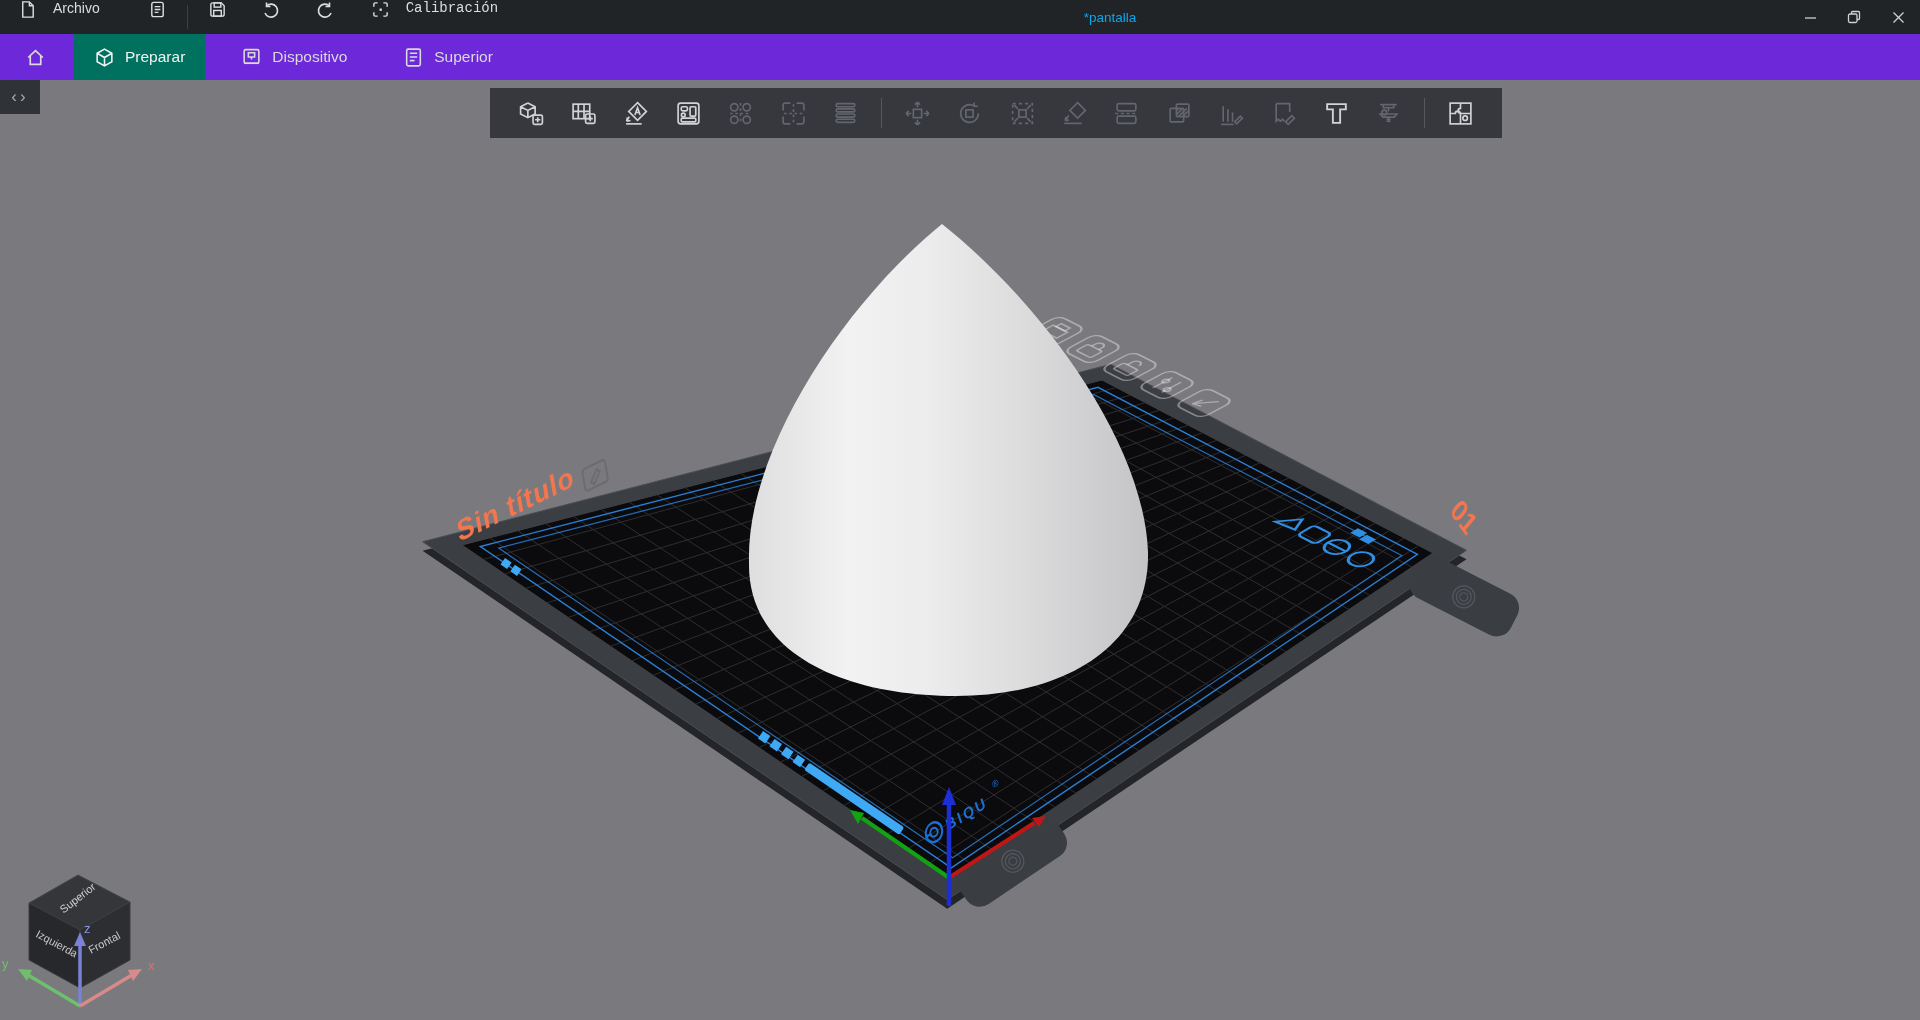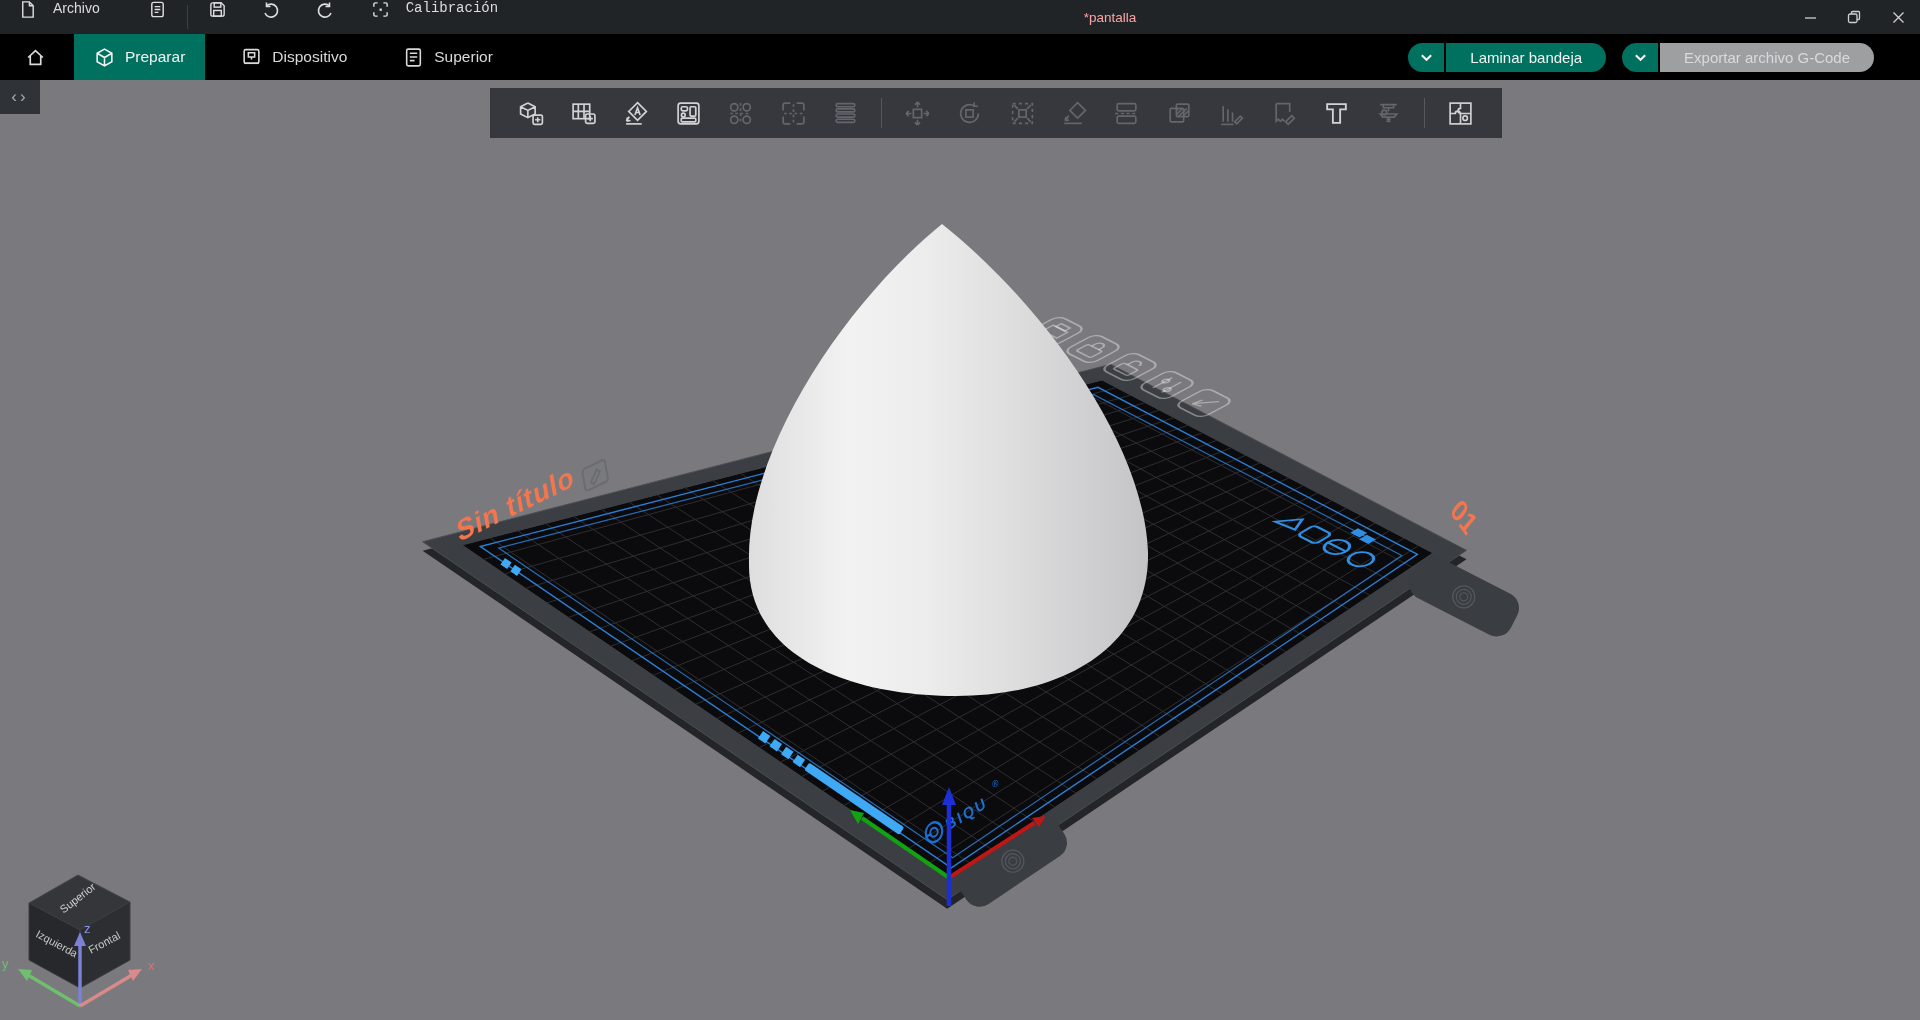--- a/index.html
+++ b/index.html
@@ -6,25 +6,25 @@
   *{box-sizing:border-box;}
   .app{position:relative;width:1920px;height:1020px;overflow:hidden;
        font-family:"Liberation Sans",sans-serif;background:#7a7a7e;}
   
   .titlebar{position:absolute;left:0;top:0;width:1920px;height:34px;background:#212427;
             display:flex;align-items:center;color:#dcdddf;font-size:14px;z-index:6;}
   .titlebar svg{display:block;}
   .tb-item{display:flex;gap:16px;padding:0 10px;height:100%;cursor:default;}
   .tb-sep{width:1px;height:24px;background:#3c3f43;margin:0 10px;}
   .tb-title{position:absolute;left:1020px;top:0;height:34px;display:flex;align-items:center;
-            color:#fca5a5;font-size:13.5px;width:180px;justify-content:center;}
+            color:#0ea5e9;font-size:13.5px;width:180px;justify-content:center;}
   .win-controls{position:absolute;right:0;top:0;height:34px;display:flex;}
   .win-btn{width:44px;height:34px;display:flex;align-items:center;justify-content:center;color:#cfd0d2;}
   
-  .tabbar{position:absolute;left:0;top:34px;width:1920px;height:46px;background:#000000;
+  .tabbar{position:absolute;left:0;top:34px;width:1920px;height:46px;background:#6d28d9;
           display:flex;align-items:center;color:#d9dadc;font-size:15.5px;z-index:5;}
   .home-btn{width:46px;height:46px;display:flex;align-items:center;justify-content:center;margin-left:12px;}
   .tab{display:flex;align-items:center;gap:10px;height:46px;padding:0 20px;margin-left:16px;}
   .tab.active{background:#00705f;color:#f2f3f3;}
   .tab svg{display:block;}
   .actions{position:absolute;right:46px;top:34px;height:46px;display:flex;align-items:center;gap:16px;z-index:6;}
   .split-btn{display:flex;align-items:center;height:29px;}
   .split-dd{width:36px;height:29px;border-radius:15px 0 0 15px;background:#00705f;display:flex;
             align-items:center;justify-content:center;margin-right:2px;}
   .split-main{height:29px;border-radius:0 15px 15px 0;display:flex;align-items:center;
@@ -274,42 +274,20 @@
     </div>
     <div class="tab">
       <svg width="21" height="21" viewBox="0 0 20 20" fill="none" stroke="currentColor" stroke-width="1.5">
         <rect x="3.5" y="2" width="13" height="16" rx="1.5"></rect>
           <path d="M6.5 6 h7 M6.5 9.5 h7 M6.5 13 h4.5"></path>
       </svg>
       <span>Superior</span>
     </div>
   </div>
 
-  <div class="actions">
-    <div class="split-btn">
-      <div class="split-dd">
-        <svg width="15" height="15" viewBox="0 0 16 16" fill="none" stroke="#f2f3f3" stroke-width="2.2">
-            <path d="M3 5.5 L8 10.5 L13 5.5"></path>
-          </svg>
-      </div>
-      <div class="split-main teal">
-        <span>Laminar bandeja</span>
-      </div>
-    </div>
-    <div class="split-btn">
-      <div class="split-dd">
-        <svg width="15" height="15" viewBox="0 0 16 16" fill="none" stroke="#f2f3f3" stroke-width="2.2">
-            <path d="M3 5.5 L8 10.5 L13 5.5"></path>
-          </svg>
-      </div>
-      <div class="split-main gray">
-        <span>Exportar archivo G-Code</span>
-      </div>
-    </div>
-  </div>
 
   <div class="side-toggle">
     <span>‹›</span>
   </div>
 
   <div class="toolbar">
     <div class="tool on">
       <svg width="27" height="27" viewBox="0 0 26 26" fill="none" stroke="currentColor" stroke-width="1.6">
         <path d="M9.5 3 L16.5 6.5 V13.5 L13 15.2 M9.5 3 L2.5 6.5 V13.5 L9.5 17 L13 15.2 M2.5 6.5 L9.5 10 L16.5 6.5 M9.5 10 V17"></path>
         <rect x="14.5" y="14.5" width="9" height="9" rx="1.5"></rect>

